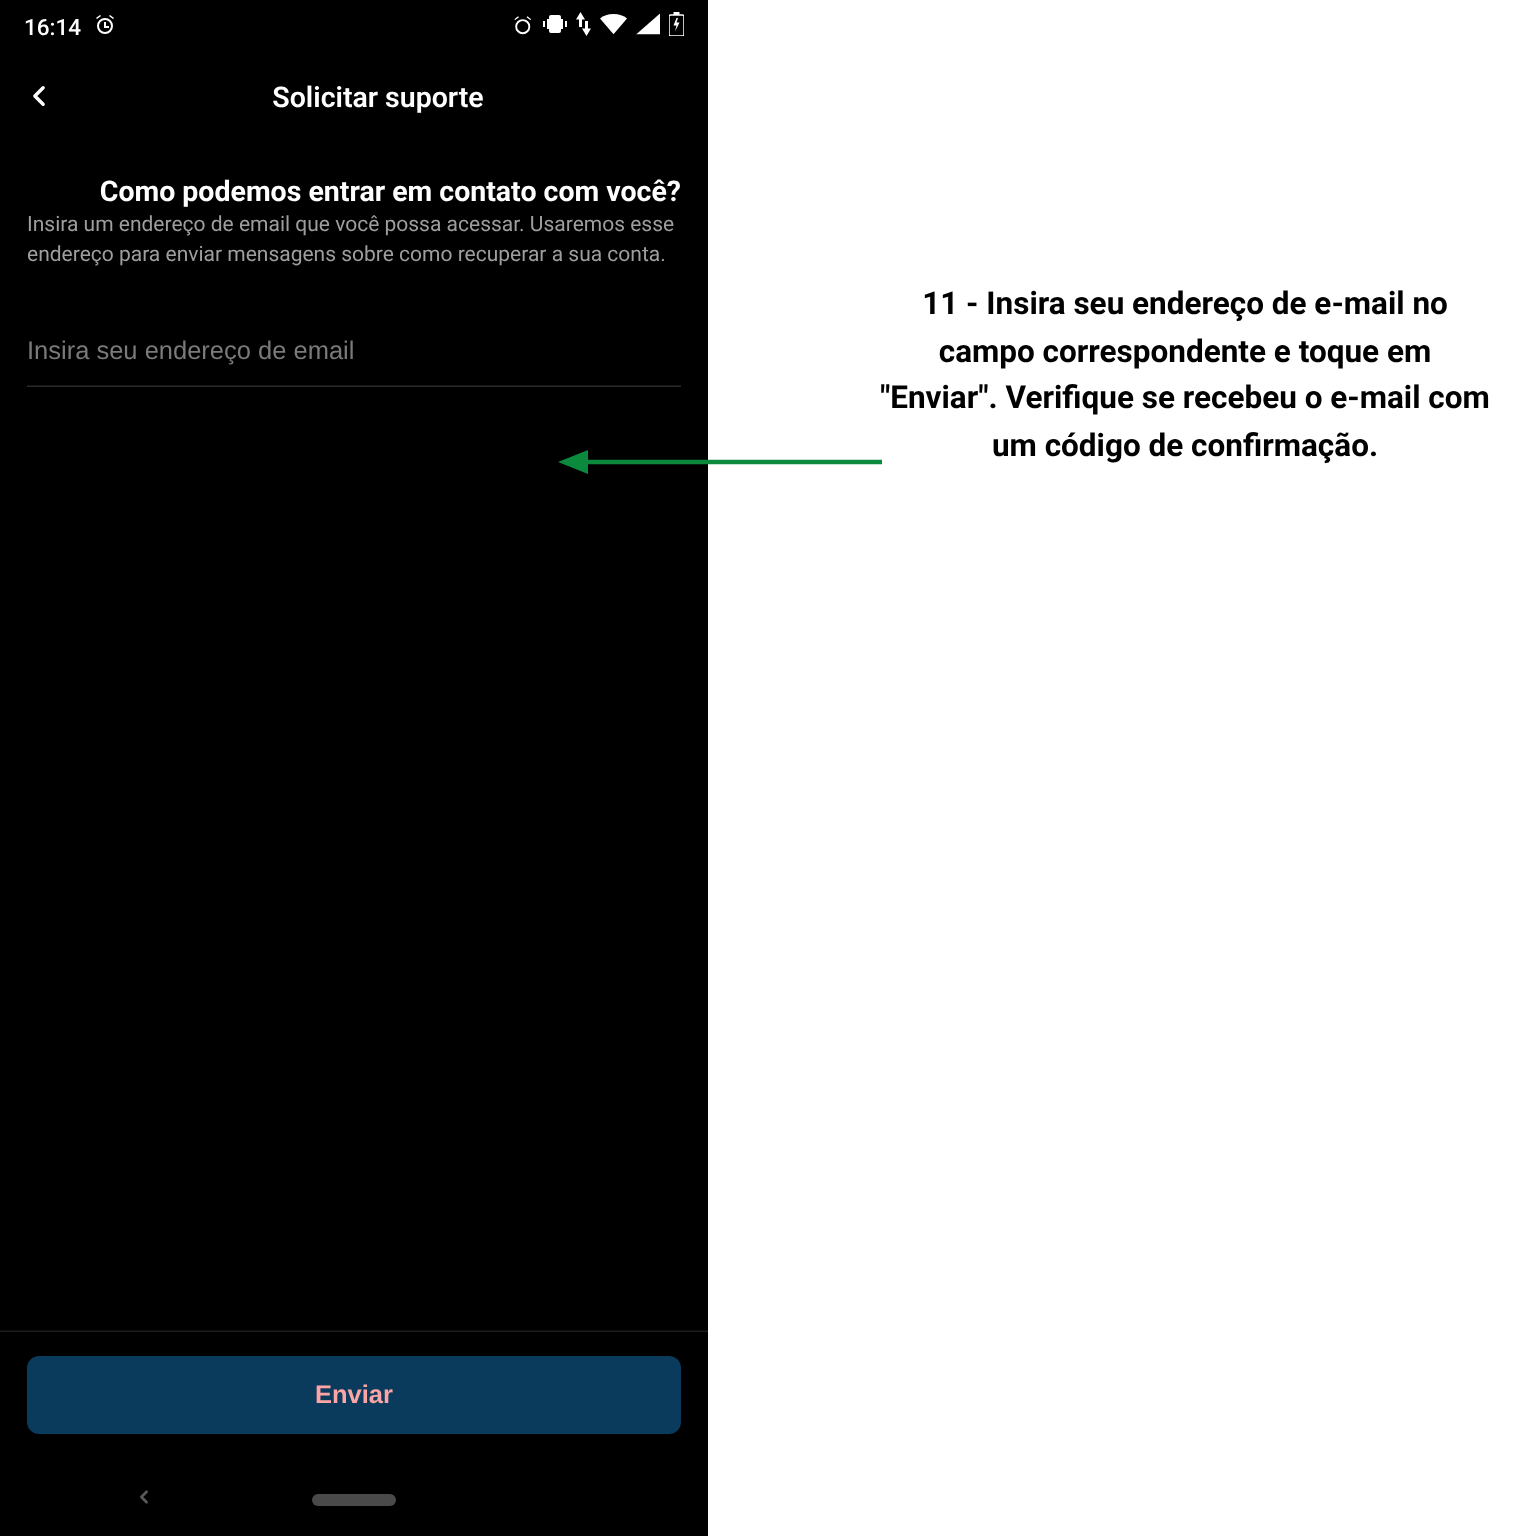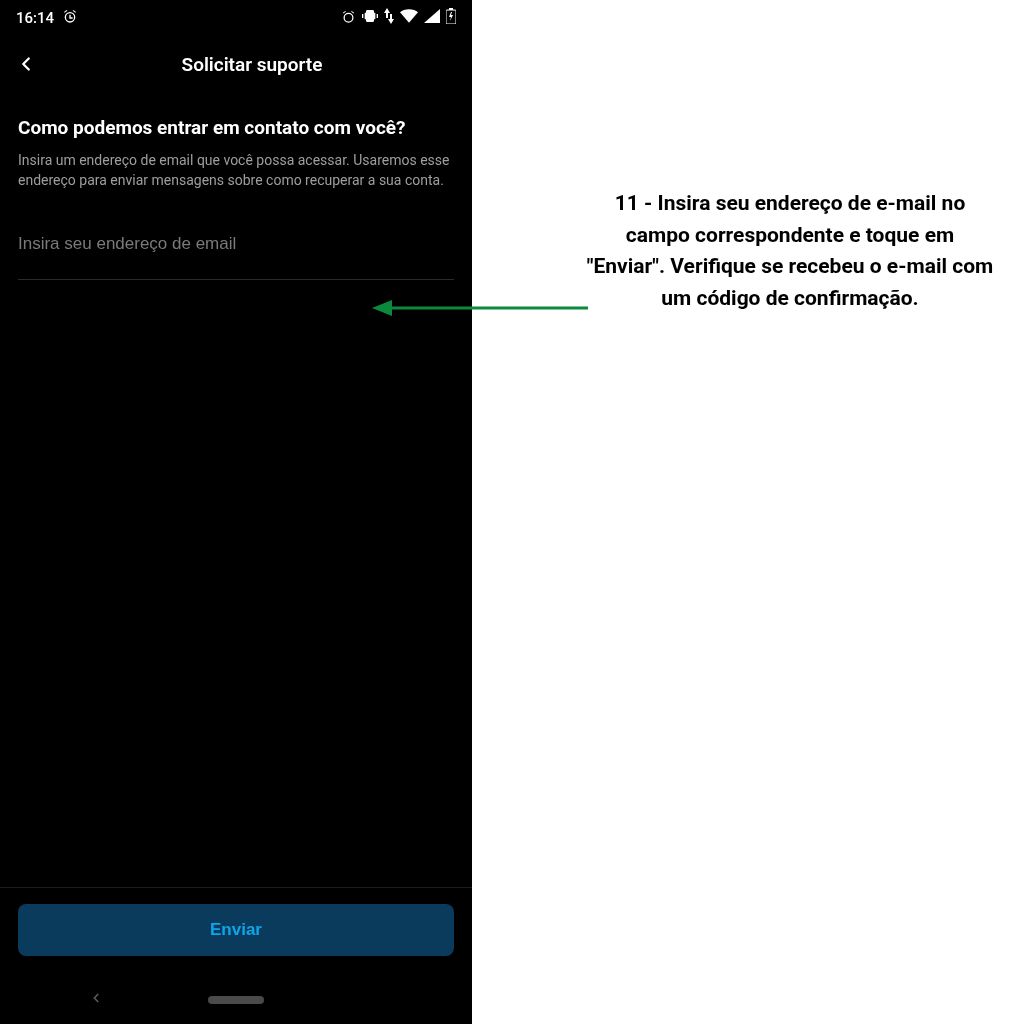--- a/index.html
+++ b/index.html
@@ -55,47 +55,48 @@
     padding-left: 32px;
   }
   .content {
     flex: 1;
     padding: 24px 18px 0 18px;
   }
   .heading {
     font-size: 19px;
     font-weight: 700;
     color: #ffffff;
-    margin-bottom: 12px;
+    margin-bottom: 2px;
+    text-align: right;
   }
   .description {
     font-size: 14px;
     line-height: 1.4;
     color: #9e9e9e;
     margin-bottom: 36px;
   }
   .email-input {
     width: 100%;
     background: transparent;
     border: none;
     border-bottom: 1px solid #2a2a2a;
     font-size: 17px;
     color: #ffffff;
-    padding: 8px 0 25px 0;
+    padding: 8px 0 13px 0;
     outline: none;
   }
   .email-input::placeholder { color: #7a7a7a; }
   .footer {
     padding: 16px 18px 20px 18px;
     border-top: 1px solid #1c1c1c;
   }
   .send-btn {
     width: 100%;
     background: #0a3a5c;
-    color: #0ea5e9;
+    color: #fca5a5;
     border: none;
     border-radius: 8px;
     height: 52px;
     font-size: 17px;
     font-weight: 600;
   }
   .nav-bar {
     height: 48px;
     display: flex;
     align-items: center;

